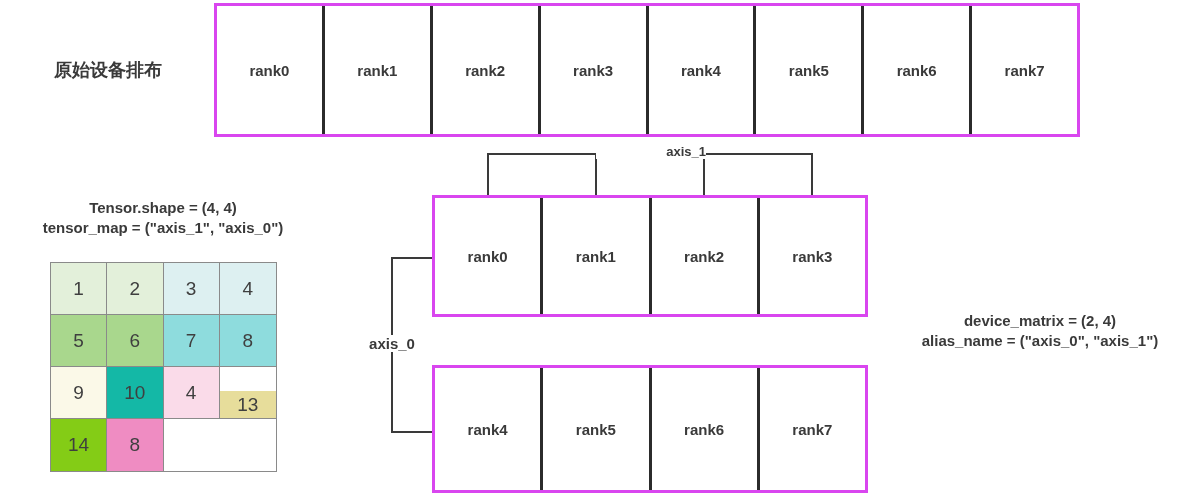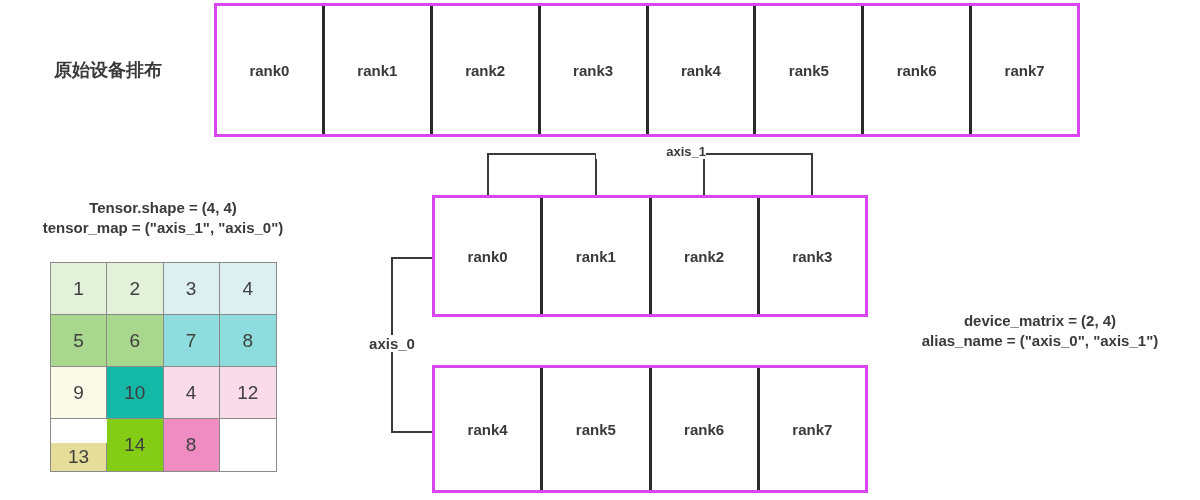--- a/index.html
+++ b/index.html
@@ -236,21 +236,20 @@
       <div class="tensor-cell" style="background: rgb(227, 240, 218);">2</div>
       <div class="tensor-cell" style="background: rgb(221, 240, 241);">3</div>
       <div class="tensor-cell" style="background: rgb(221, 240, 241);">4</div>
       <div class="tensor-cell" style="background: rgb(169, 215, 141);">5</div>
       <div class="tensor-cell" style="background: rgb(169, 215, 141);">6</div>
       <div class="tensor-cell" style="background: rgb(142, 220, 221);">7</div>
       <div class="tensor-cell" style="background: rgb(142, 220, 221);">8</div>
       <div class="tensor-cell" style="background: rgb(251, 249, 232);">9</div>
       <div class="tensor-cell" style="background: #14b8a6;">10</div>
       <div class="tensor-cell" style="background: rgb(250, 219, 233);">4</div>
-      <div class="tensor-cell" style="background: rgb(250, 219, 233);">12</div>
       <div class="tensor-cell" style="background: rgb(231, 221, 155); margin-top: 24px;">13</div>
       <div class="tensor-cell" style="background: #84cc16;">14</div>
       <div class="tensor-cell" style="background: rgb(239, 140, 194);">8</div>
     </div>
 
   <div class="caption device-caption">
     <span class="line">device_matrix = (2, 4)</span>
     <span class="line">alias_name = ("axis_0", "axis_1")</span>
   </div>
 

